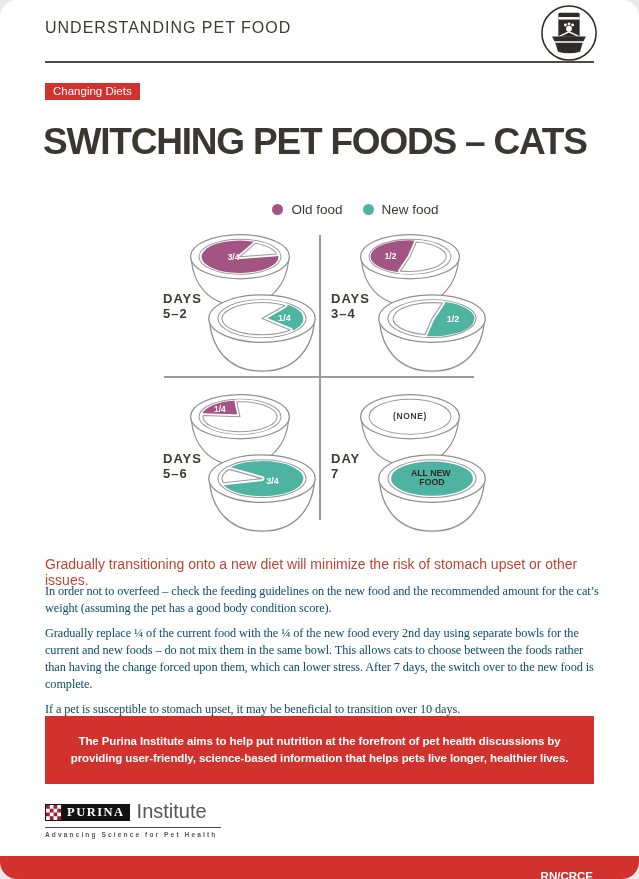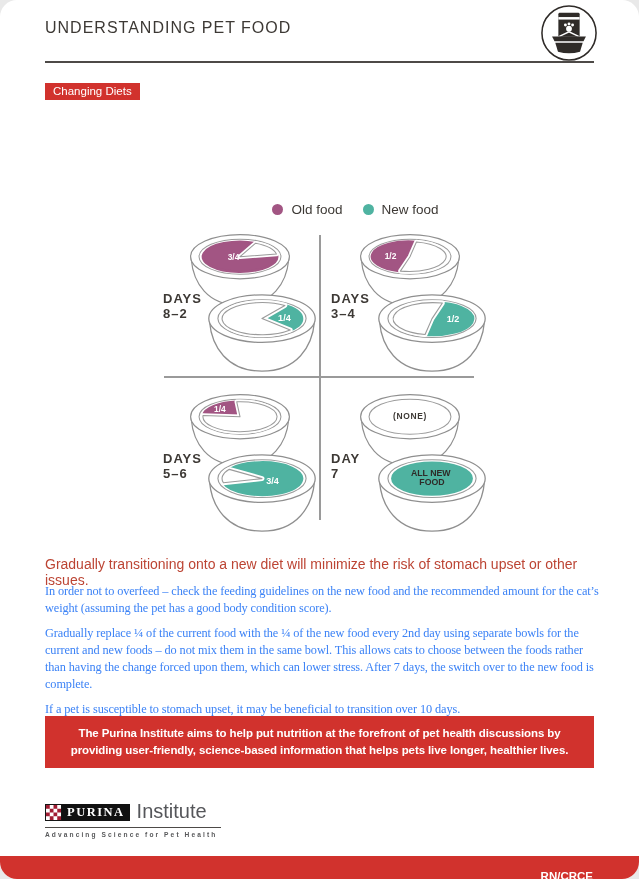--- a/index.html
+++ b/index.html
@@ -43,25 +43,25 @@
   .full-new{fill:#4fb3a1;stroke:#4fb3a1;stroke-width:3;}
   .frac{font:700 13px "Liberation Sans",sans-serif;fill:#fff;text-anchor:middle;}
   .none-label{font:600 13px "Liberation Sans",sans-serif;fill:#3d3935;letter-spacing:1px;
               text-anchor:middle;}
   .allnew{font:700 12.5px "Liberation Sans",sans-serif;fill:#2e2b28;text-anchor:middle;}
 
   
   .highlight{position:absolute;left:45px;top:556px;width:560px;font-size:14px;color:#bc4433;}
   .paragraphs{position:absolute;left:45px;top:583px;width:560px;
               font-family:"Liberation Serif",serif;font-size:12.3px;line-height:1.38;
-              color:#3b82f6;letter-spacing:-0.1px;}
+              color:#0c4a6e;letter-spacing:-0.1px;}
   .paragraphs p{margin:0 0 8px 0;}
 
   
-  .info-box{position:absolute;left:45px;top:716px;width:549px;height:52px;background:#d1322d;
+  .info-box{position:absolute;left:45px;top:716px;width:549px;height:68px;background:#d1322d;
             display:flex;align-items:center;justify-content:center;box-sizing:border-box;
             padding:12px 14px;}
   .info-box span{color:#fff;font-weight:700;font-size:11.5px;line-height:1.45;
                  letter-spacing:-0.1px;text-align:center;}
 
   
   .logo{position:absolute;left:45px;top:802px;width:176px;}
   .logo-row{display:flex;align-items:center;text-align:center;}
   .checker{width:15px;height:15px;border:1px solid #151515;
            background:conic-gradient(#fff 25%,#a11d33 0 50%,#fff 0 75%,#a11d33 0);
@@ -94,39 +94,40 @@
     <circle cx="26.3" cy="21.8" r="1.5" fill="#fff"></circle>
     <circle cx="30" cy="20.6" r="1.5" fill="#fff"></circle>
     <circle cx="33.7" cy="21.8" r="1.5" fill="#fff"></circle>
     <path d="M20,33.5 L30,28.8 L40,33.5" fill="none" stroke="#fff" stroke-width="1.4"></path>
     <path d="M12.5,33.5 L47.5,33.5 L45,38.5 L15,38.5 Z" fill="#2f2b28"></path>
     <path d="M15.8,40 L44.2,40 L41.4,49.5 Q30,52.6 18.6,49.5 Z" fill="#2f2b28"></path>
   </svg>
   <div class="header-rule"></div>
 
   <div class="badge">Changing Diets</div>
+  <div class="page-title">SWITCHING PET FOODS – CATS</div>
 
   <div class="legend">
     <div class="legend-item">
       <span class="dot dot-old"></span>
       <span>Old food</span>
     </div>
     <div class="legend-item">
       <span class="dot dot-new"></span>
       <span>New food</span>
     </div>
   </div>
 
   <div class="diagram">
     <div class="vdiv"></div>
     <div class="hdiv"></div>
 
     <div class="qlabel" style="left:13px;top:62px;">
       <div>DAYS</div>
-      <div>8–2</div>
+      <div>5–2</div>
     </div>
     <svg class="bowl" style="left:38px;top:2px;width:104px;height:78px;" viewBox="0 0 160 120">
       <path class="body" d="M5,42 C8,78 30,113 80,113 C130,113 152,78 155,42"></path>
       <ellipse class="rim" cx="80" cy="38" rx="76" ry="34"></ellipse>
       <ellipse class="inner" cx="80" cy="38" rx="63" ry="27"></ellipse>
       <path class="slice-old" d="M80,38 L136.1,34 A57,23 0 1 1 104.1,17.2 Z"></path>
       <path class="gap" d="M80,38 L104.1,17.2 A57,23 0 0 1 136.1,34 Z"></path>
       <path class="rest2" d="M80,38 L104.1,17.2 A57,23 0 0 1 136.1,34 Z"></path>
       <path class="rest" d="M80,38 L104.1,17.2 A57,23 0 0 1 136.1,34 Z"></path>
       <text class="frac" x="70" y="43">3/4</text>

